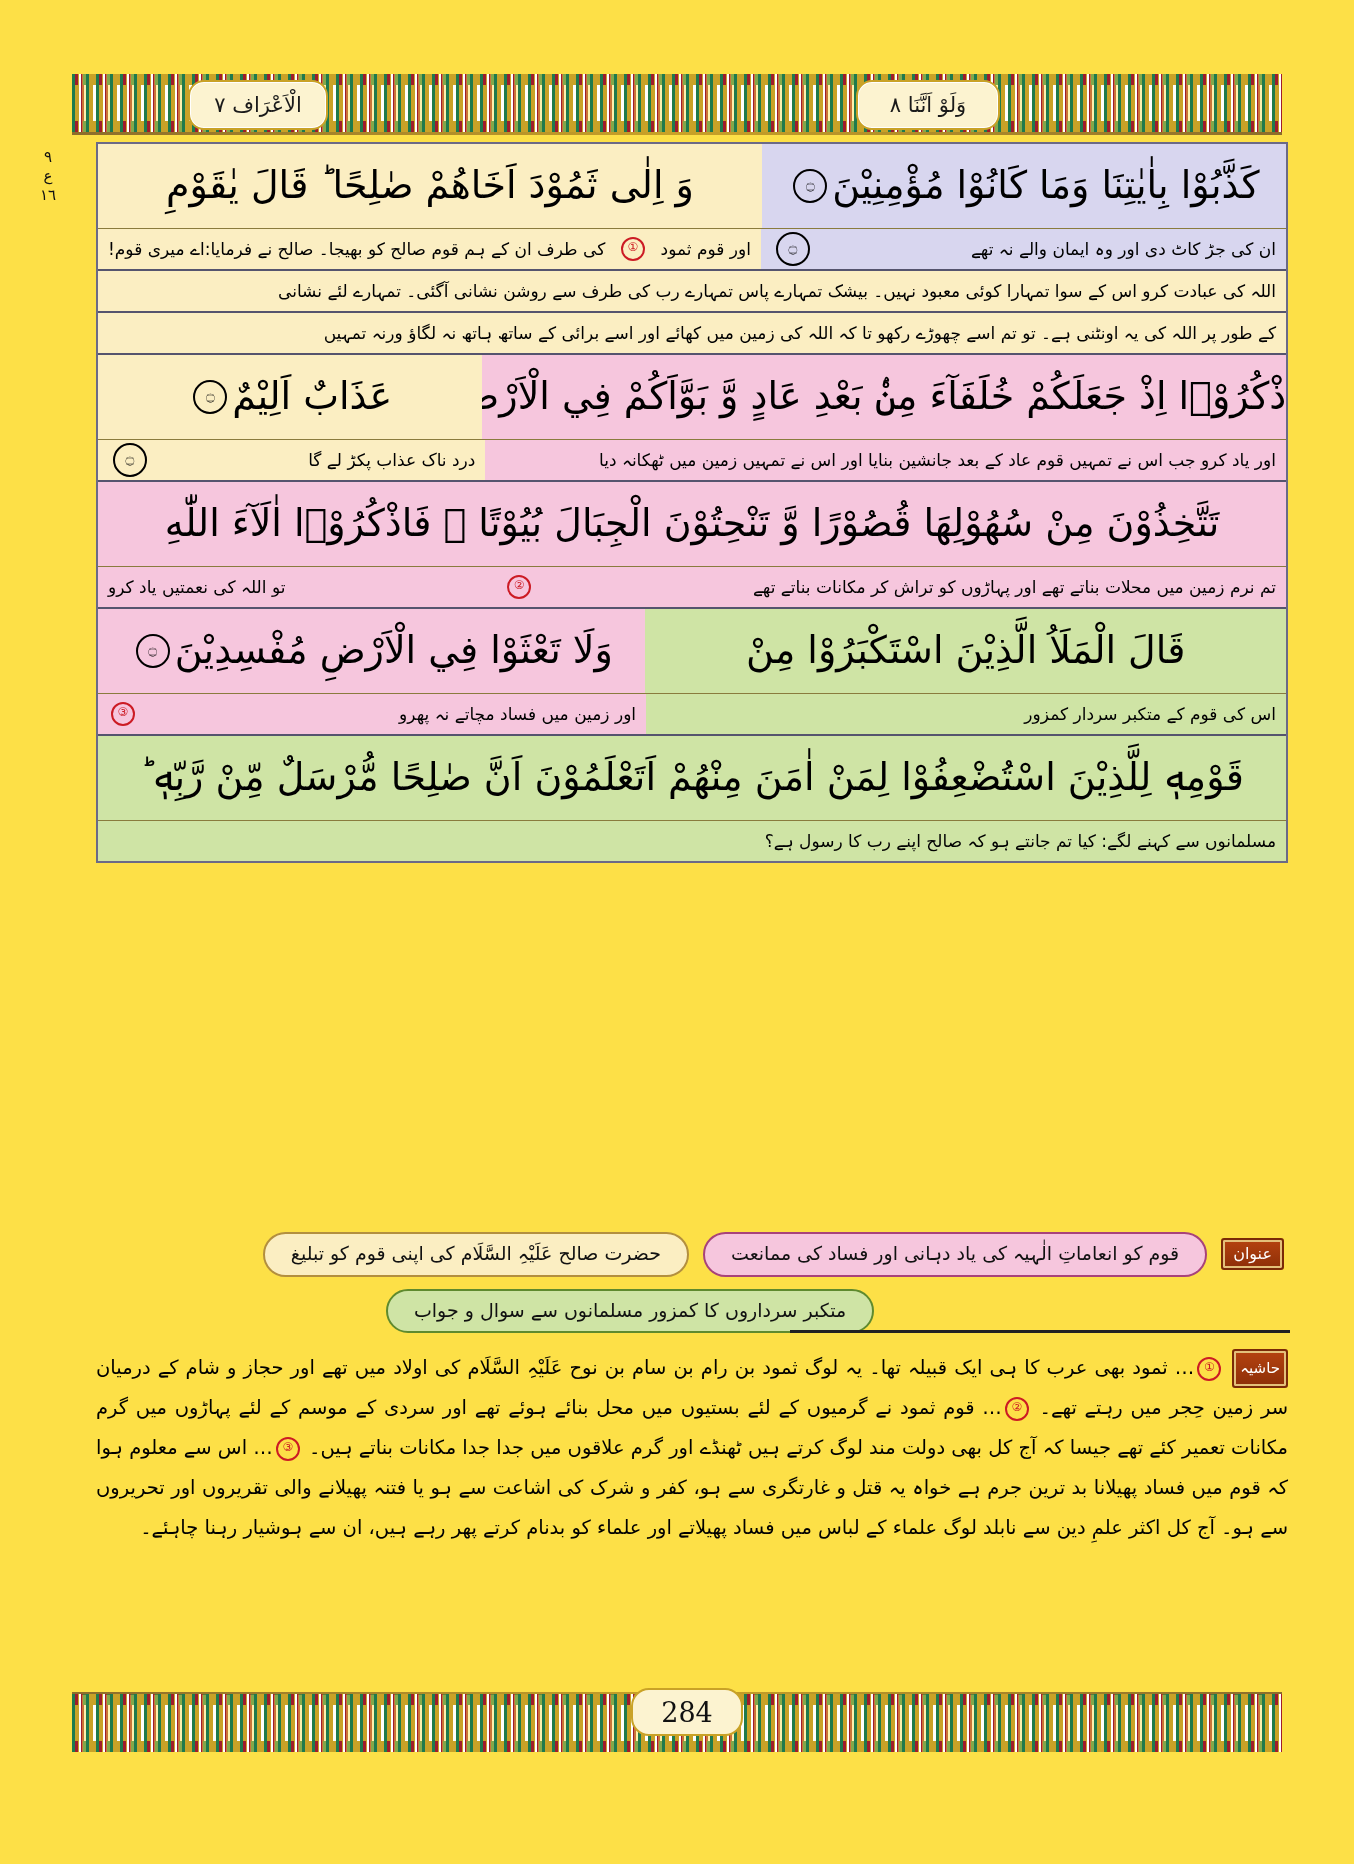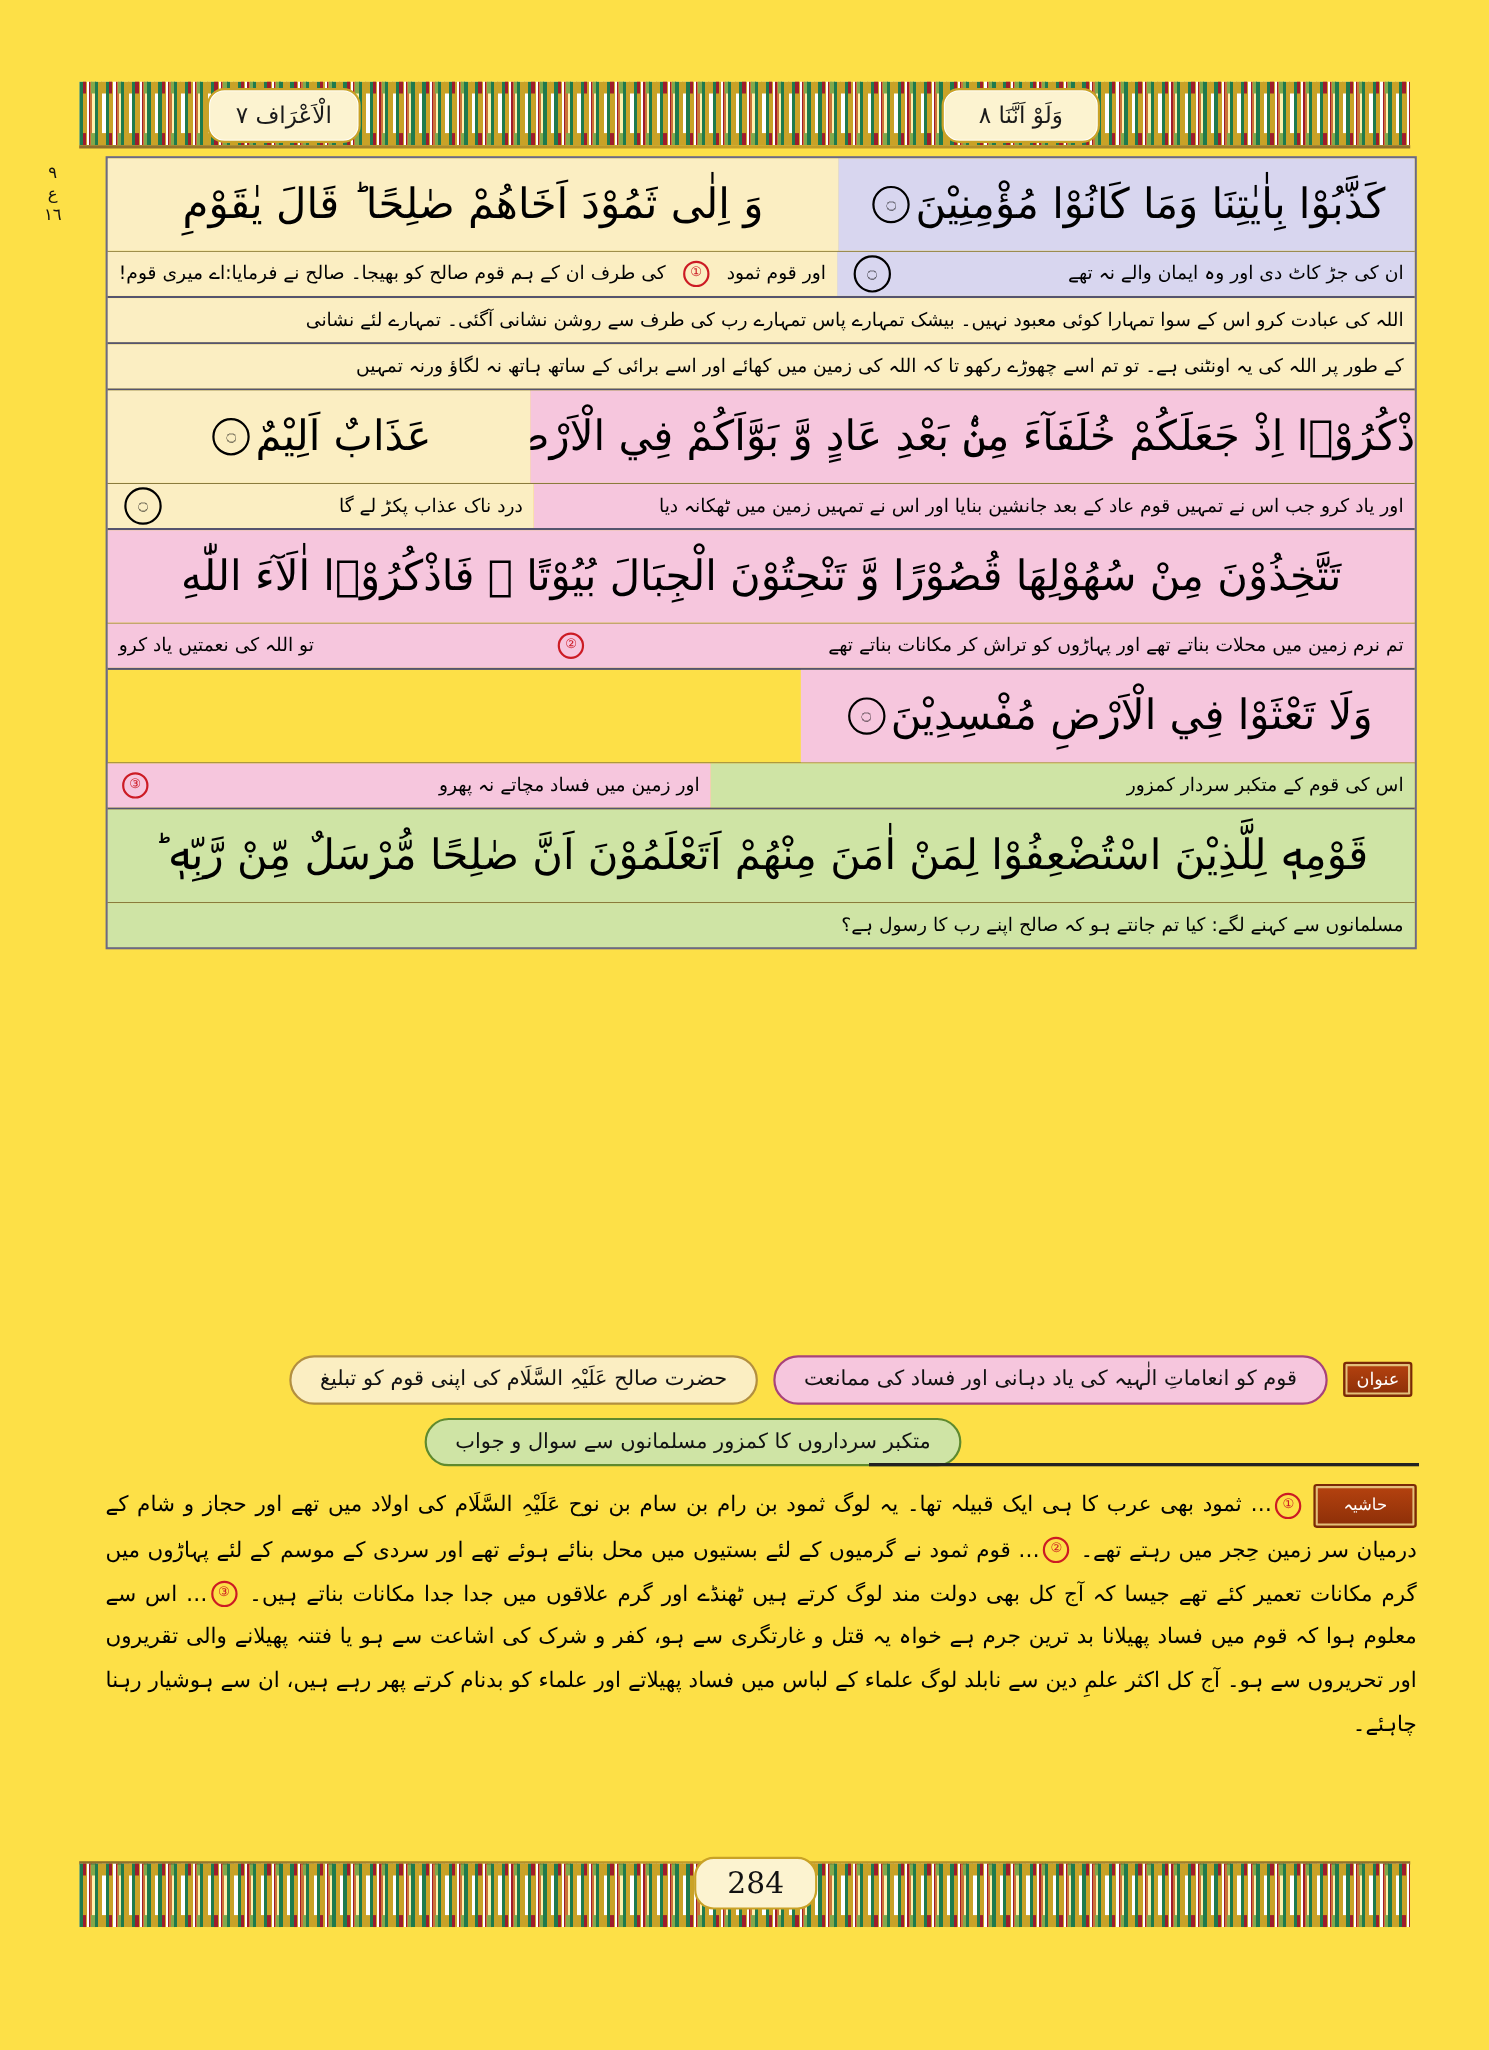--- a/index.html
+++ b/index.html
@@ -279,21 +279,21 @@
     line-height: 2.05;
     color: #000;
   }
   .hashiya-chip {
     display: inline-block;
     background: linear-gradient(#b5420f,#8d2f08);
     border: 2px solid #7a2a07;
     box-shadow: 0 0 0 2px #e3c07a inset;
     color: #fff;
     font-size: 15px;
-    padding: 2px 25px 3px;
+    padding: 2px 6px 3px;
     border-radius: 3px;
     margin-left: 8px;
     vertical-align: middle;
   }
 
   .footnote-rule {
     position: absolute;
     top: 1330px;
     left: 790px;
     width: 500px;
@@ -352,20 +352,21 @@
       <div class="row-block">
         <div class="arabic-row">
           <div class="arabic-seg bg-pink" style="flex: 0 1 100%;">تَتَّخِذُوْنَ مِنْ سُهُوْلِهَا قُصُوْرًا وَّ تَنْحِتُوْنَ الْجِبَالَ بُيُوْتًا ۚ فَاذْكُرُوْۤا اٰلَآءَ اللّٰهِ</div>
         </div>
         <div class="trans-row">
           <div class="trans-seg bg-pink spread" style="flex: 0 1 100%;">تم نرم زمین میں محلات بناتے تھے اور پہاڑوں کو تراش کر مکانات بناتے تھے <span class="fn-call">②</span> تو اللہ کی نعمتیں یاد کرو</div>
         </div>
       </div>
       <div class="row-block">
         <div class="arabic-row">
+          <div class="arabic-seg bg-green" style="flex: 0 1 54%;">قَالَ الْمَلَاُ الَّذِيْنَ اسْتَكْبَرُوْا مِنْ</div>
           <div class="arabic-seg bg-pink" style="flex: 0 1 46%;">وَلَا تَعْثَوْا فِي الْاَرْضِ مُفْسِدِيْنَ <span class="ayah-mark">۝</span></div>
         </div>
         <div class="trans-row">
           <div class="trans-seg bg-green spread" style="flex: 0 1 54%;">اس کی قوم کے متکبر سردار کمزور</div>
           <div class="trans-seg bg-pink spread" style="flex: 0 1 46%;">اور زمین میں فساد مچاتے نہ پھرو <span class="fn-call">③</span></div>
         </div>
       </div>
       <div class="row-block">
         <div class="arabic-row">
           <div class="arabic-seg bg-green" style="flex: 0 1 100%;">قَوْمِهٖ لِلَّذِيْنَ اسْتُضْعِفُوْا لِمَنْ اٰمَنَ مِنْهُمْ اَتَعْلَمُوْنَ اَنَّ صٰلِحًا مُّرْسَلٌ مِّنْ رَّبِّهٖ ؕ</div>

